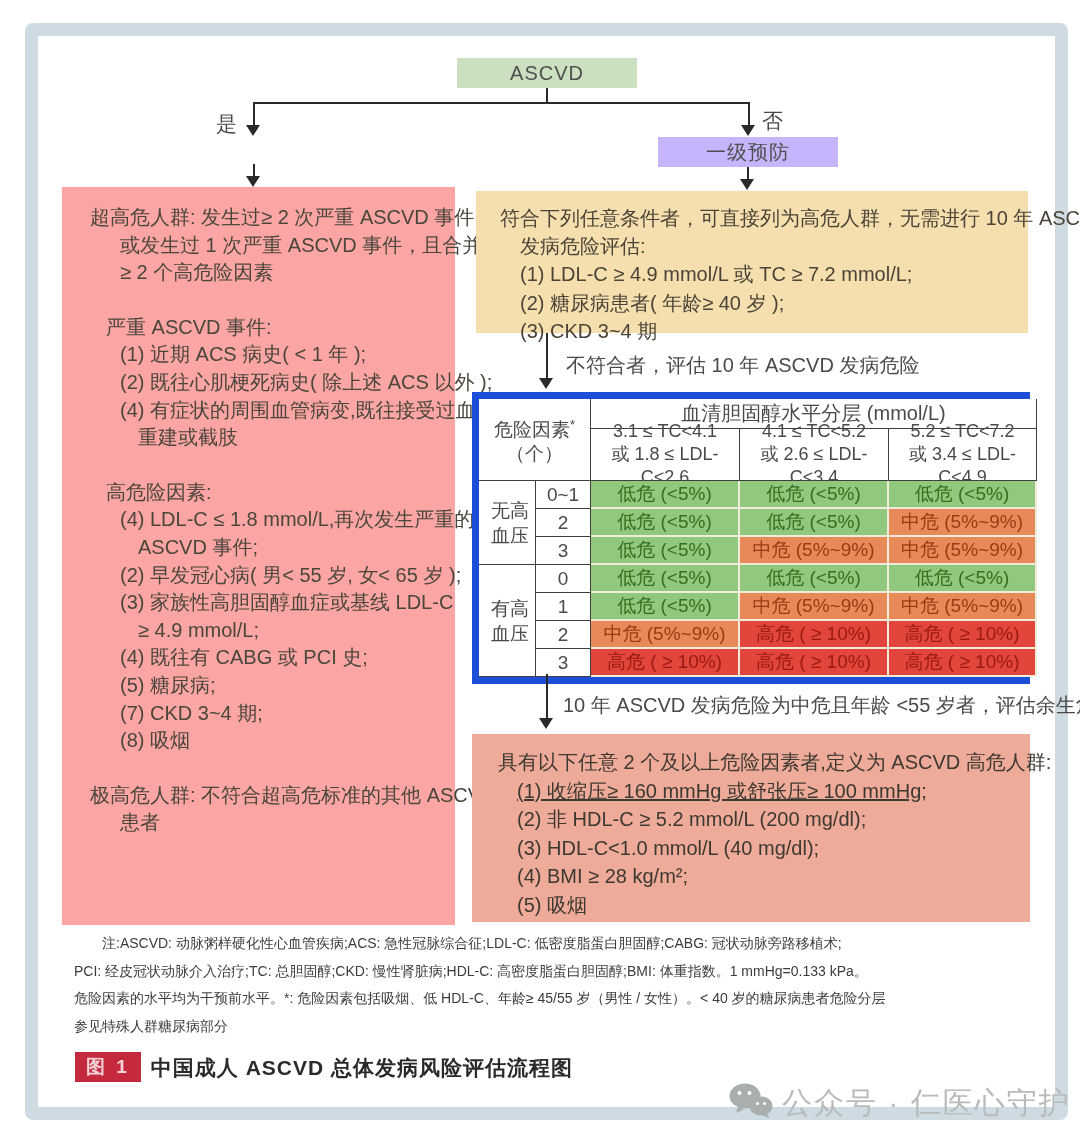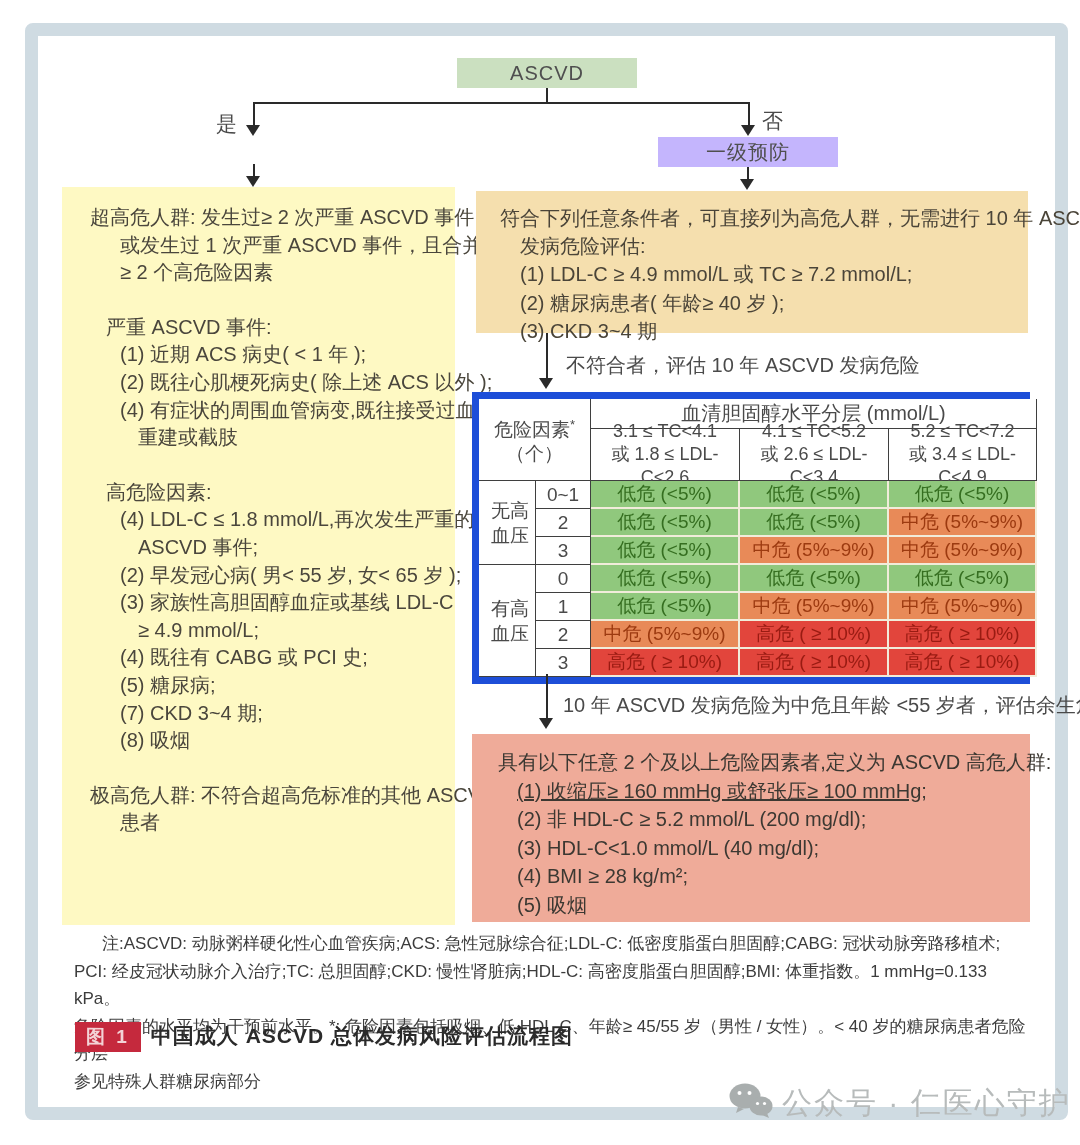--- a/index.html
+++ b/index.html
@@ -12,21 +12,21 @@
   .node-ascvd{left:457px;top:58px;width:180px;height:30px;background:#cbe0c0;}
   .node-sec{left:163px;top:136px;width:180px;height:28px;background:#f6f2bd;}
   .node-pri{left:658px;top:137px;width:180px;height:30px;background:#c4b5fd;}
   .vline,.hline{position:absolute;background:#2a2a2a;}
   .vline{width:2px;}
   .hline{height:2px;}
   .arrowhead{position:absolute;width:0;height:0;border-left:7px solid transparent;
              border-right:7px solid transparent;border-top:11px solid #2a2a2a;}
   .branch-label{position:absolute;font-size:21px;color:#4a4a4a;}
   .bigbox{position:absolute;box-sizing:border-box;font-size:20px;color:#4a463c;}
-  .box-left{left:62px;top:187px;width:393px;height:738px;background:#fef9c3;padding-top:17px;line-height:27.6px;}
+  .box-left{left:62px;top:187px;width:393px;height:738px;background:#fca5a5;padding-top:17px;line-height:27.6px;}
   .box-right{left:476px;top:191px;width:552px;height:142px;background:#f5dfae;padding-top:13px;line-height:28.2px;color:#4a4438;}
   .box-red{left:472px;top:734px;width:558px;height:188px;background:#efab99;padding-top:14px;line-height:28.6px;color:#3c3832;}
   .bigbox .line{white-space:nowrap;}
   .bigbox .gap{height:27px;}
   .arrow-label{position:absolute;font-size:20px;color:#4a4a4a;white-space:nowrap;}
   
   #risk-table{position:absolute;left:472px;top:392px;width:558px;box-sizing:border-box;
               display:grid;grid-template-columns:57px 55px 149px 149px 148px;
               grid-template-rows:30px 52px repeat(7,28px);
               border:7px solid #1d4ed8;background:#fff;font-size:19px;color:#4a4a4a;}
@@ -35,23 +35,23 @@
   .rt-colhead{flex-direction:column;font-size:18px;line-height:23px;}
   .rt-corner{flex-direction:column;line-height:24px;}
   .rt-corner sup{font-size:13px;}
   .rt-main{font-size:20px;}
   .rt-group{line-height:25px;padding:0 6px;text-align:right;}
   .rt-data{border-right:2px solid #f1ecda;border-bottom:2px solid #f1ecda;font-size:19px;}
   .lv-low{background:#90c87d;color:#356e20;}
   .lv-mid{background:#e88a58;color:#9c3a10;}
   .lv-high{background:#e2453c;color:#991b12;}
   
-  #note{position:absolute;left:74px;top:930px;width:960px;font-size:17px;line-height:27.5px;color:#3c3c3c;}
+  #note{position:absolute;left:74px;top:930px;width:960px;font-size:14px;line-height:27.5px;color:#3c3c3c;}
   #note .line:first-child{padding-left:28px;}
-  #caption{position:absolute;left:75px;top:1022px;display:flex;align-items:flex-start;}
+  #caption{position:absolute;left:75px;top:1052px;display:flex;align-items:flex-end;}
   .cap-badge{background:#c5293d;color:#f3d3d6;font-size:19px;font-weight:bold;
              padding:2px 11px;letter-spacing:3px;}
   .cap-title{margin-left:10px;font-size:21px;font-weight:bold;color:#2a2a2a;letter-spacing:1px;}
   
   #watermark{position:absolute;left:728px;top:1082px;display:flex;align-items:center;z-index:5;}
   #watermark .wm-text{font-size:30px;color:#b7bbbb;letter-spacing:2px;margin-left:8px;}
 </style>
 </head>
 <body>
 

